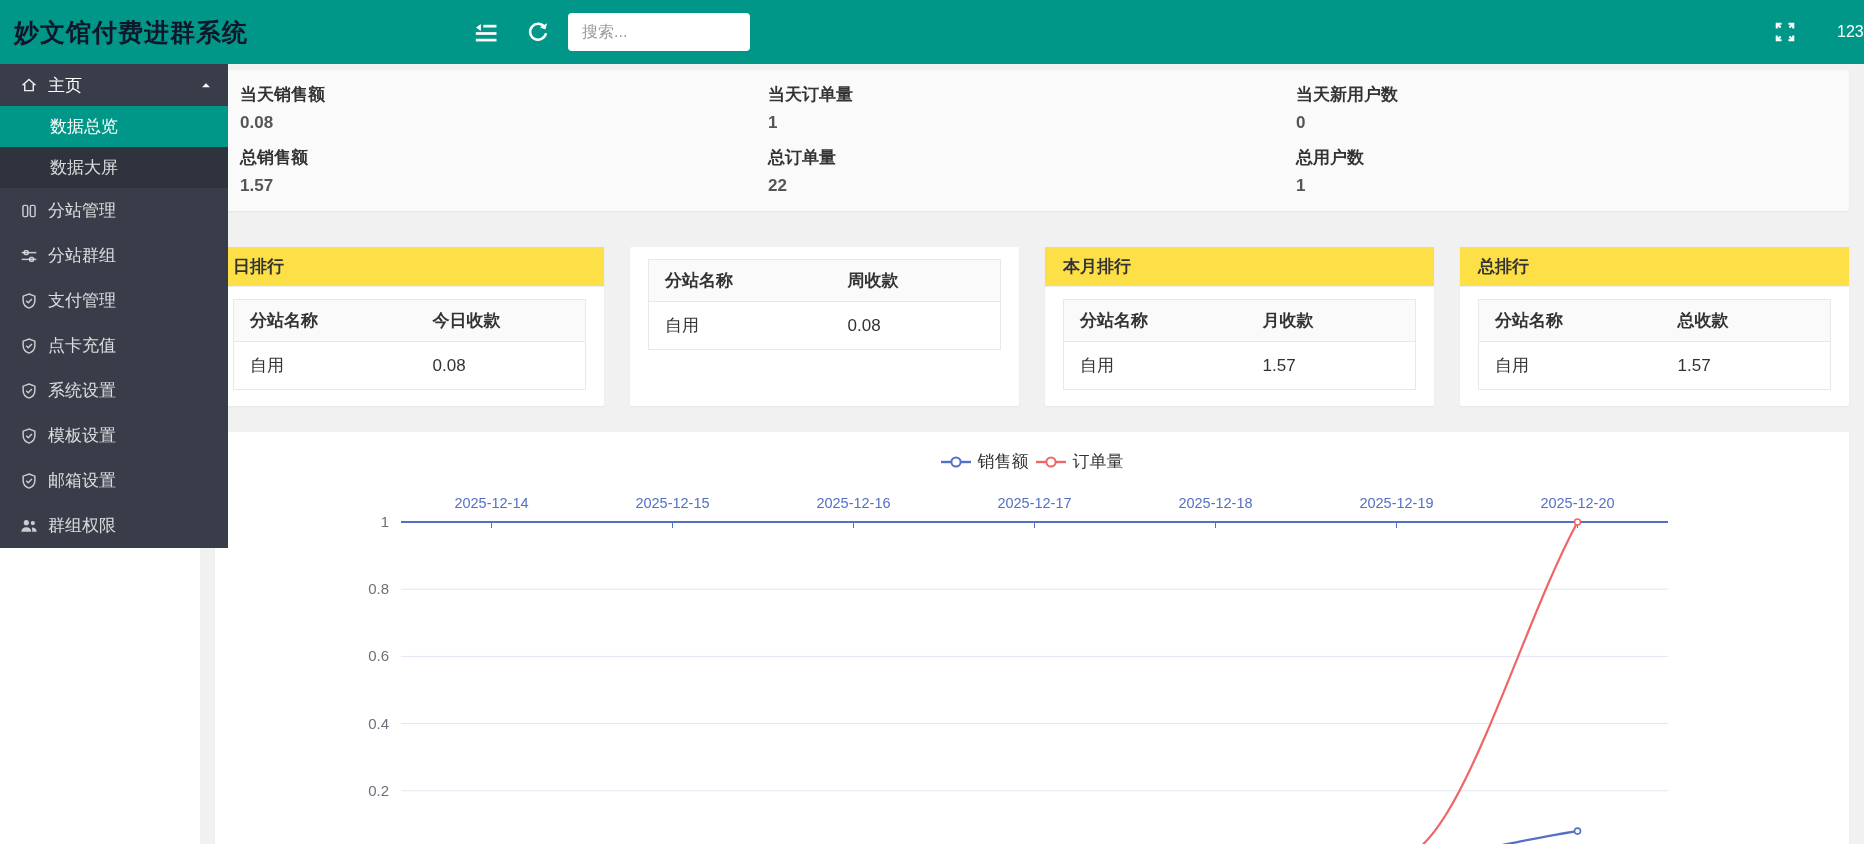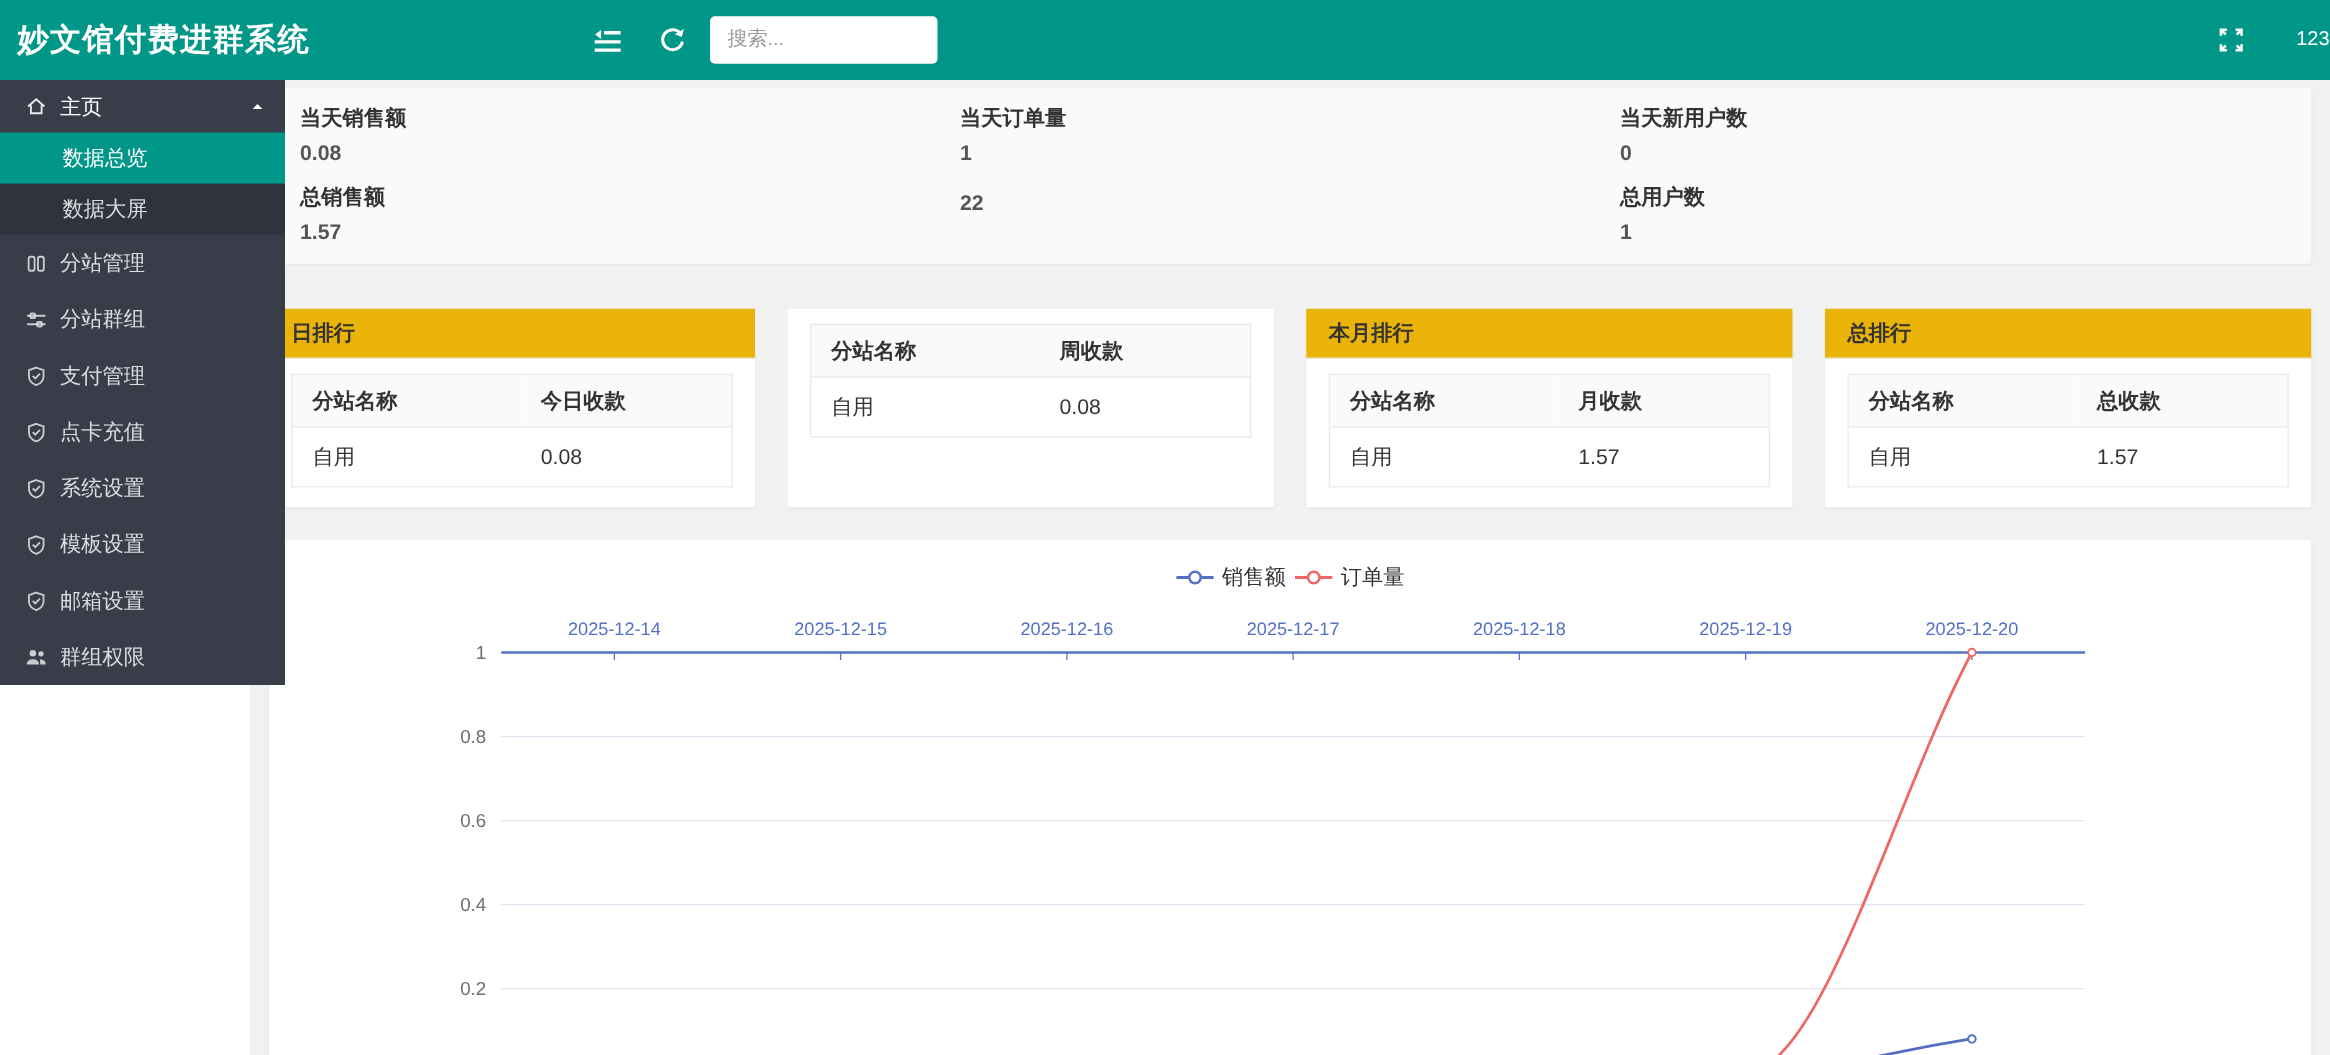--- a/index.html
+++ b/index.html
@@ -2,21 +2,21 @@
 <html><head>
 <meta charset="utf-8">
 <style>
   * { margin:0; padding:0; box-sizing:border-box; }
   html,body { width:1864px; height:844px; overflow:hidden; background:#fff;
     font-family:"Liberation Sans","DejaVu Sans",sans-serif; position:relative; }
 
   
   .header { position:absolute; left:0; top:0; width:1864px; height:64px; background:#009688; z-index:10; }
   .logo { position:absolute; left:14px; top:0; height:64px; line-height:64px;
-    color:#ffffff; font-size:25px; font-weight:bold; letter-spacing:1px; }
+    color:#0f172a; font-size:25px; font-weight:bold; letter-spacing:1px; }
   .hicon { position:absolute; top:0; height:64px; display:flex; align-items:center; color:#fff; cursor:pointer; }
   .hicon svg { display:block; }
   .search-input { position:absolute; left:568px; top:13px; width:182px; height:38px;
     border:none; border-radius:4px; background:#fff; padding:0 14px; font-size:16px; color:#333; outline:none;
     font-family:"Liberation Sans","DejaVu Sans",sans-serif; }
   .search-input::placeholder { color:#9a9a9a; }
   .username { position:absolute; left:1837px; top:0; height:64px; line-height:64px;
     color:#fff; font-size:16px; white-space:nowrap; cursor:pointer; }
 
   
@@ -34,21 +34,21 @@
   
   .content { position:absolute; left:200px; top:64px; width:1664px; height:780px; background:#f1f1f1; }
 
   .stats-card { margin:6px 15px 0; background:#fafafa; box-shadow:0 1px 2px rgba(0,0,0,.05);
     border-radius:2px; padding:13px 25px 15px; display:grid; grid-template-columns:1fr 1fr 1fr; row-gap:13px;font-weight:bold; }
   .stat-label { font-size:17px; color:#333; }
   .stat-value { font-size:17px; color:#555; margin-top:7px; }
 
   .rank-row { display:flex; gap:26px; margin:36px 15px 0; }
   .rank-card { flex:1; background:#fff; box-shadow:0 1px 2px rgba(0,0,0,.05); border-radius:2px; }
-  .rank-head { height:40px; line-height:40px; padding:0 18px; background:#eab308;
+  .rank-head { height:40px; line-height:40px; padding:0 18px; background:#fde047;
     border-bottom:1px solid #efefef; font-size:17px; font-weight:bold; color:#333; }
   .rank-body { padding:12px 18px 16px; }
   .rank-table { width:100%; border-collapse:collapse; border:1px solid #e9e9e9; font-size:17px; color:#333; }
   .rank-table th { background:#fafafa; text-align:left; font-weight:bold; padding:9px 16px;
     border-bottom:1px solid #e9e9e9; }
   .rank-table td { padding:12px 16px; background:#fff; }
   .rank-table th:first-child, .rank-table td:first-child { width:52%; }
 
   .chart-card { margin:26px 15px 0; height:560px; background:#fff;
     box-shadow:0 1px 2px rgba(0,0,0,.05); border-radius:2px; position:relative; }
@@ -212,20 +212,21 @@
     </div>
     <div>
       <div class="stat-label">当天新用户数</div>
       <div class="stat-value">0</div>
     </div>
     <div>
       <div class="stat-label">总销售额</div>
       <div class="stat-value">1.57</div>
     </div>
     <div>
+      <div class="stat-label">总订单量</div>
       <div class="stat-value">22</div>
     </div>
     <div>
       <div class="stat-label">总用户数</div>
       <div class="stat-value">1</div>
     </div>
   </div>
 
   <div class="rank-row">
 

